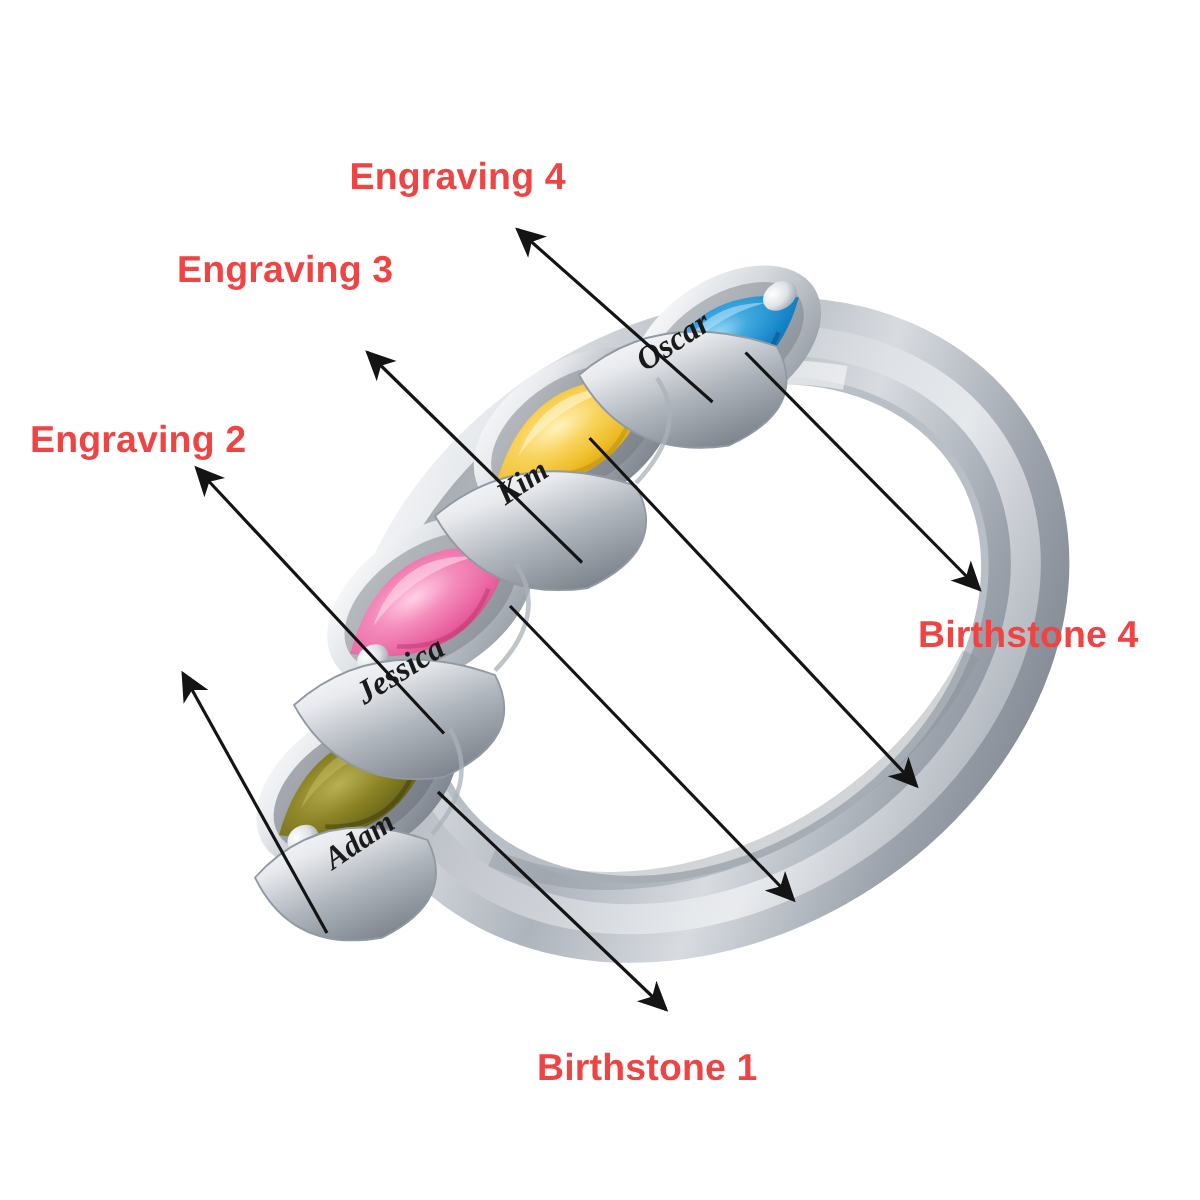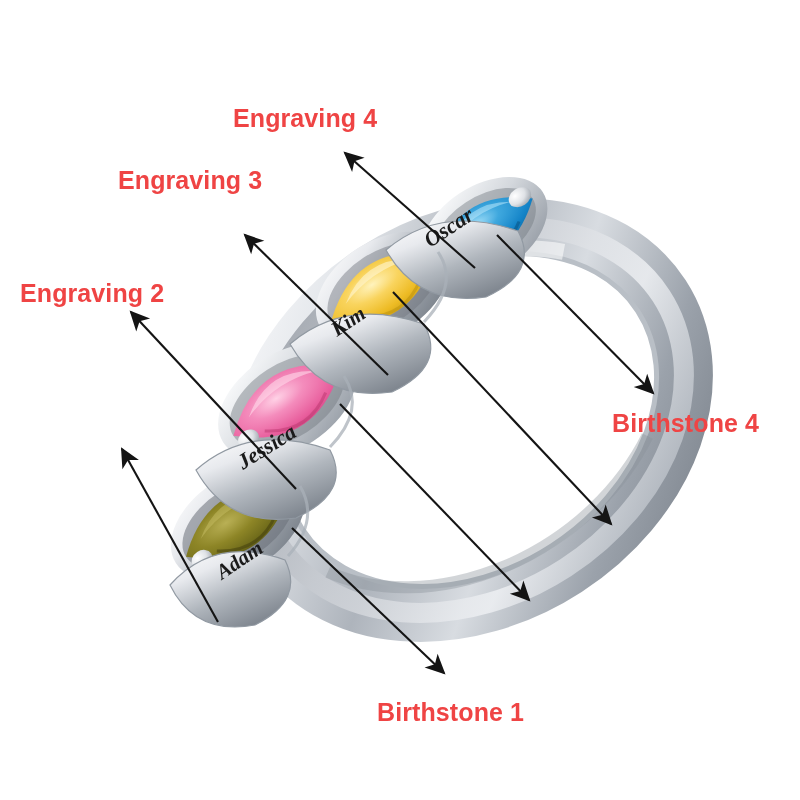--- a/index.html
+++ b/index.html
@@ -39,21 +39,21 @@
   
   #label-engraving-4 { left: 233px; top: 106px; }
   #label-engraving-3 { left: 118px; top: 168px; }
   #label-engraving-2 { left: 20px;  top: 258px; margin-top: 23px; }
   #label-engraving-1 { left: 8px;   top: 402px; }
 
   
   #label-birthstone-4 { left: 612px; top: 411px; }
   #label-birthstone-3 { left: 553px; top: 537px; }
   #label-birthstone-2 { left: 496px; top: 632px; }
-  #label-birthstone-1 { left: 377px; top: 700px; }
+  #label-birthstone-1 { left: 358px; top: 700px; }
 </style>
 </head>
 <body>
 
 <div id="stage">
 
   <svg id="ring-svg" viewBox="0 0 800 800">
     <defs>
       <linearGradient id="bandFront" x1="0" y1="0" x2="1" y2="1">
         <stop offset="0%" stop-color="#fdfdfe"></stop>

